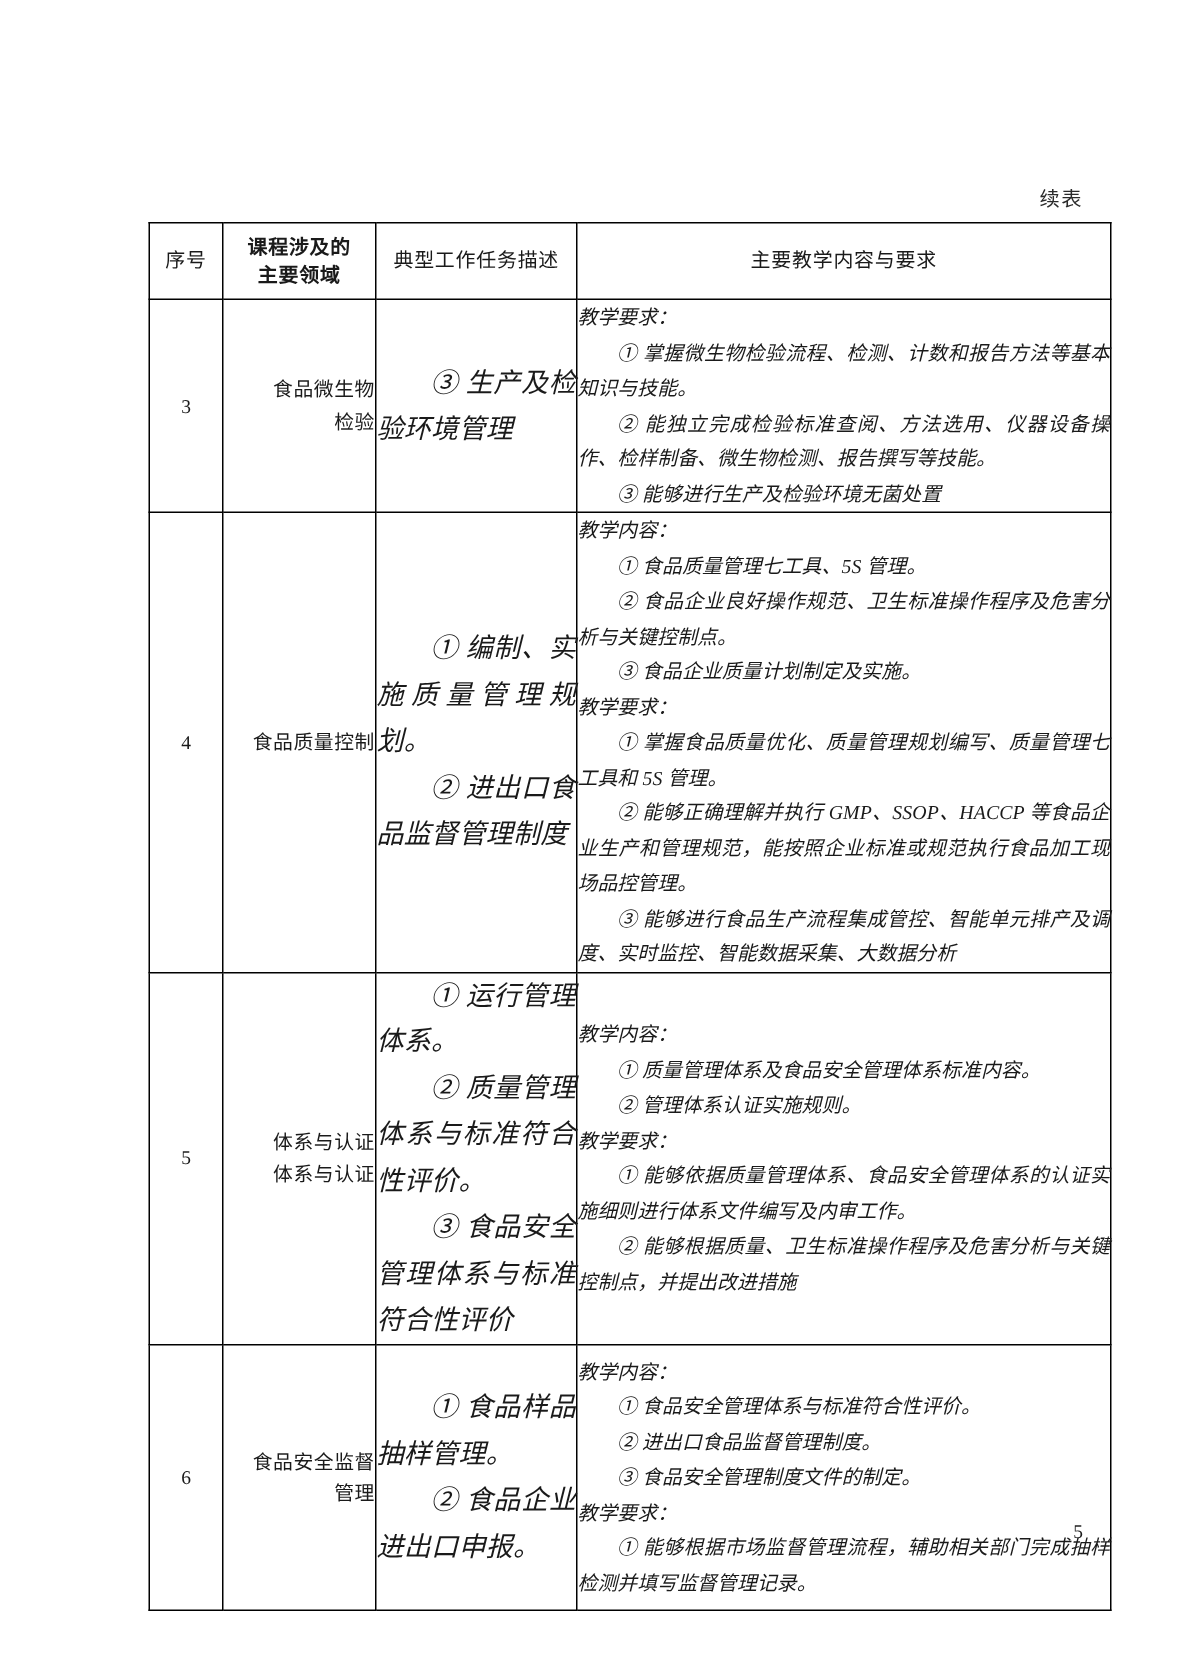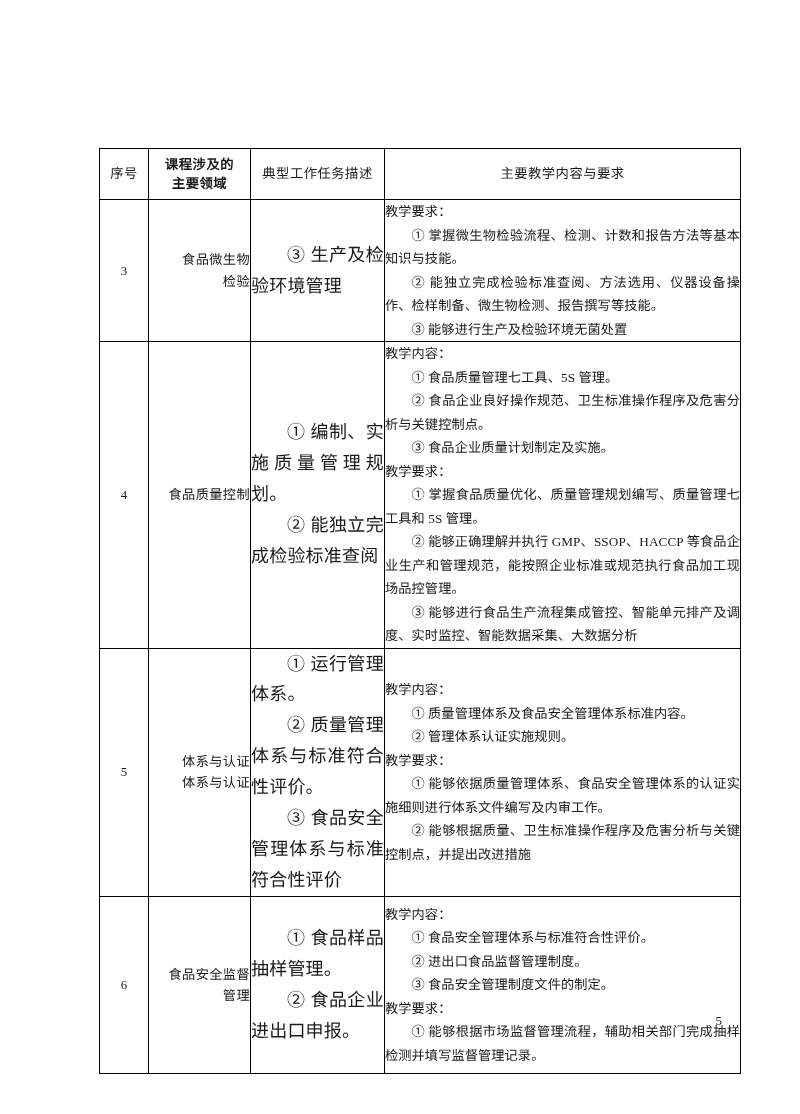--- a/index.html
+++ b/index.html
@@ -110,20 +110,21 @@
     letter-spacing: 0.1px;
     padding: 7px 6px 7px 9px;
   }
 
   .para {
     display: block;
     text-indent: 2em;
     margin: 0;
     text-align: justify;
     text-justify: inter-ideograph;
+    font-style: italic;
   }
   .para.head {
     text-indent: 0;
   }
 
   
   td.cell-task .para {
     text-indent: 2em;
     text-align: justify;
     text-justify: inter-ideograph;
@@ -138,20 +139,21 @@
     text-align: right;
     font-size: 13px;
     color: #1a1a1a;
   }
 </style>
 </head>
 <body>
 
 <div class="page">
 
+  <div class="cont-label">续表</div>
 
   <div class="tbl-wrap">
     <table class="course-table">
       <colgroup>
         <col class="c-no">
         <col class="c-area">
         <col class="c-task">
         <col class="c-main">
       </colgroup>
       <thead>
@@ -184,21 +186,21 @@
           </td>
         </tr>
 
         <tr style="height:305px;">
           <td class="cell-no">4</td>
           <td class="cell-area">
             <span class="ln">食品质量控制</span>
           </td>
           <td class="cell-task">
             <span class="para">① 编制、实施质量管理规划。</span>
-            <span class="para">② 能独立完成检验标准查阅</span>
+            <span class="para">② 进出口食品监督管理制度</span>
           </td>
           <td class="cell-main">
             <span class="para head">教学内容：</span>
             <span class="para">① 食品质量管理七工具、5S 管理。</span>
             <span class="para">② 食品企业良好操作规范、卫生标准操作程序及危害分析与关键控制点。</span>
             <span class="para">③ 食品企业质量计划制定及实施。</span>
             <span class="para head">教学要求：</span>
             <span class="para">① 掌握食品质量优化、质量管理规划编写、质量管理七工具和 5S 管理。</span>
             <span class="para">② 能够正确理解并执行 GMP、SSOP、HACCP 等食品企业生产和管理规范，能按照企业标准或规范执行食品加工现场品控管理。</span>
             <span class="para">③ 能够进行食品生产流程集成管控、智能单元排产及调度、实时监控、智能数据采集、大数据分析</span>

